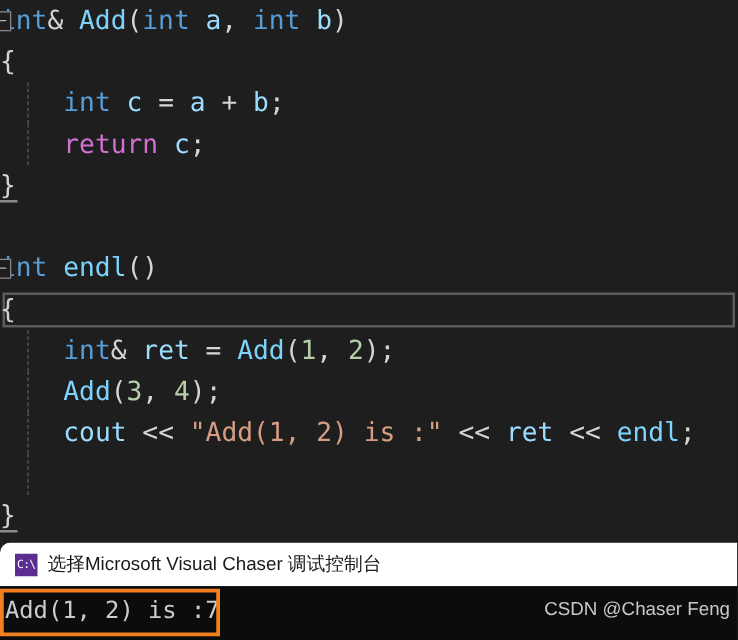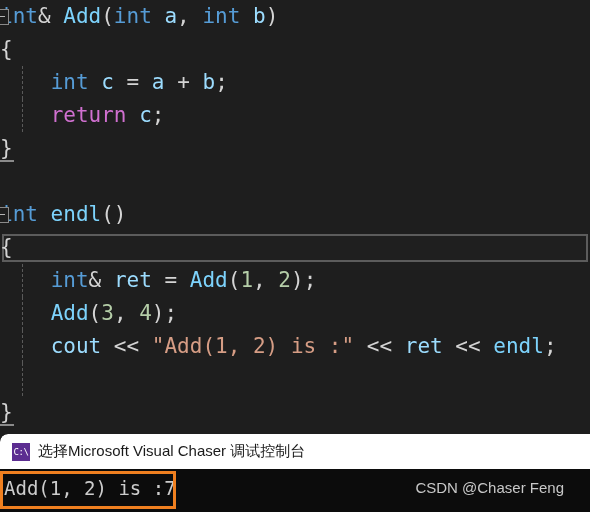--- a/index.html
+++ b/index.html
@@ -160,21 +160,21 @@
     left: 0px;
     top: 2px;
     width: 176px;
     height: 38px;
     border: 3px solid #f08020;
     box-sizing: border-box;
     pointer-events: none;
   }
   #watermark {
     position: absolute;
-    right: 26px;
+    right: 6px;
     top: 10px;
     font-family: "Liberation Sans", sans-serif;
     font-size: 15px;
     color: #c8c8c8;
     white-space: nowrap;
   }
 </style>
 </head>
 <body>
 

